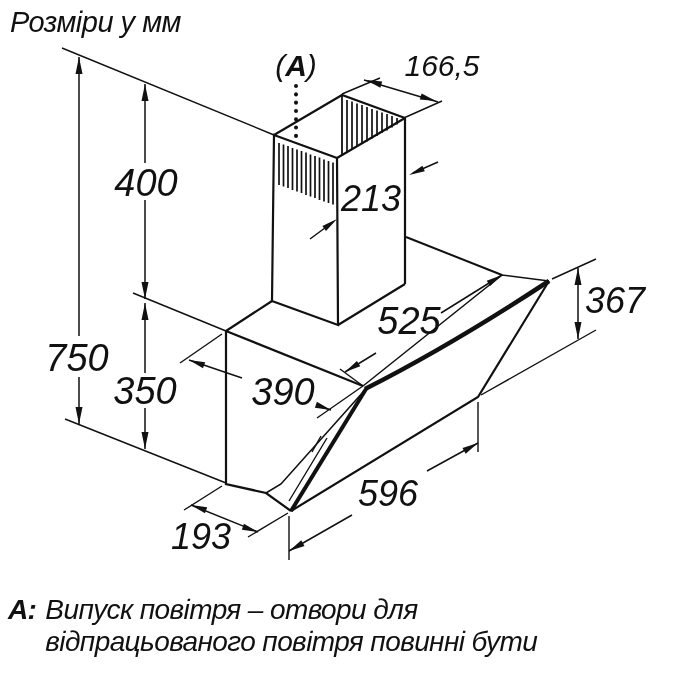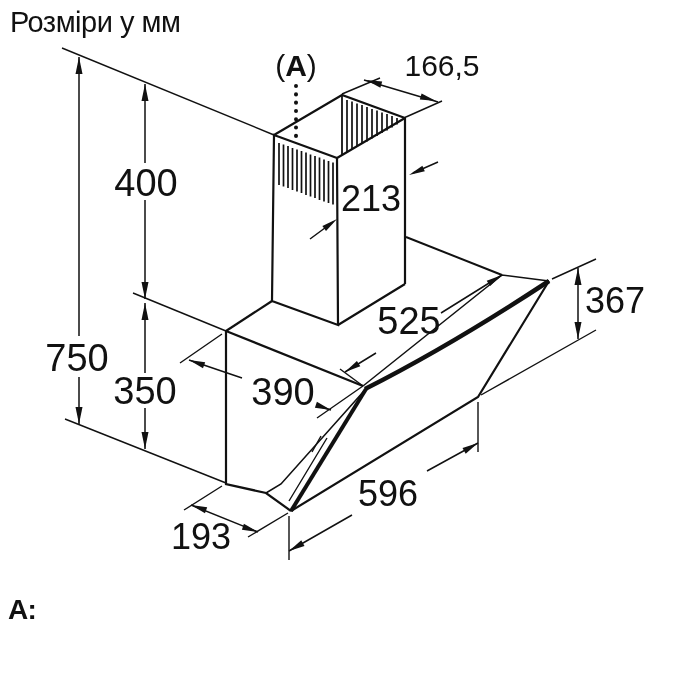--- a/index.html
+++ b/index.html
@@ -1,17 +1,17 @@
 <!DOCTYPE html>
 <html><head>
 <meta charset="utf-8">
 <style>
   html,body{margin:0;padding:0;background:#ffffff;}
   #page{position:relative;width:700px;height:700px;background:#fff;overflow:hidden;
-        font-family:"Liberation Sans",sans-serif;color:#111;}
+        font-family:"Liberation Sans",sans-serif;color:#111;font-style:italic;}
   #title{position:absolute;left:10px;top:6px;font-size:29px;letter-spacing:-0.5px;color:#111;}
   #diagram{position:absolute;left:0;top:0;}
   svg text{font-family:"Liberation Sans",sans-serif;fill:#111;}
   .dim{font-size:38px;}
   .dim-sm{font-size:36px;}
   .dim-xs{font-size:30px;}
   .callout{font-size:30px;}
   #note{position:absolute;left:8px;top:594px;display:flex;align-items:flex-start;
         font-size:28px;letter-spacing:-0.6px;line-height:1.13;color:#111;}
   #note .prefix{font-weight:bold;margin-right:9px;white-space:nowrap;}
@@ -114,16 +114,18 @@
     <text class="dim" x="409" y="334" text-anchor="middle">525</text>
     <text class="dim-sm" x="615" y="313" text-anchor="middle">367</text>
     <text class="dim" x="283" y="405" text-anchor="middle">390</text>
     <text class="dim-sm" x="388" y="506" text-anchor="middle">596</text>
     <text class="dim-sm" x="201" y="549" text-anchor="middle">193</text>
   </svg>
 
   <div id="note">
     <span class="prefix">A:</span>
     <span>
+      <div class="nline">Випуск повітря – отвори для</div>
+      <div class="nline">відпрацьованого повітря повинні бути</div>
     </span>
   </div>
 
 </div>
 
 </body></html>

